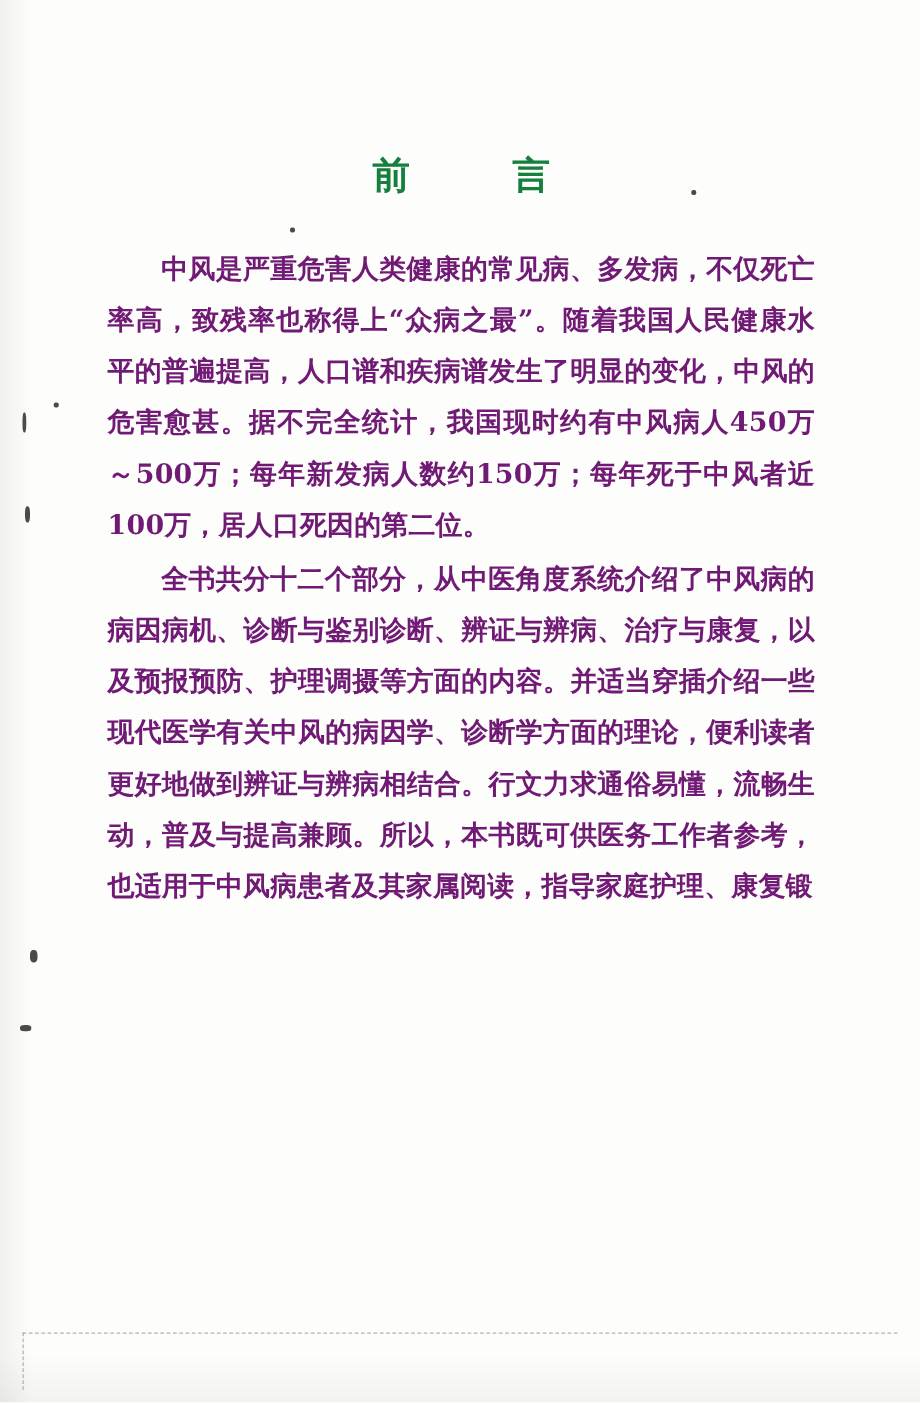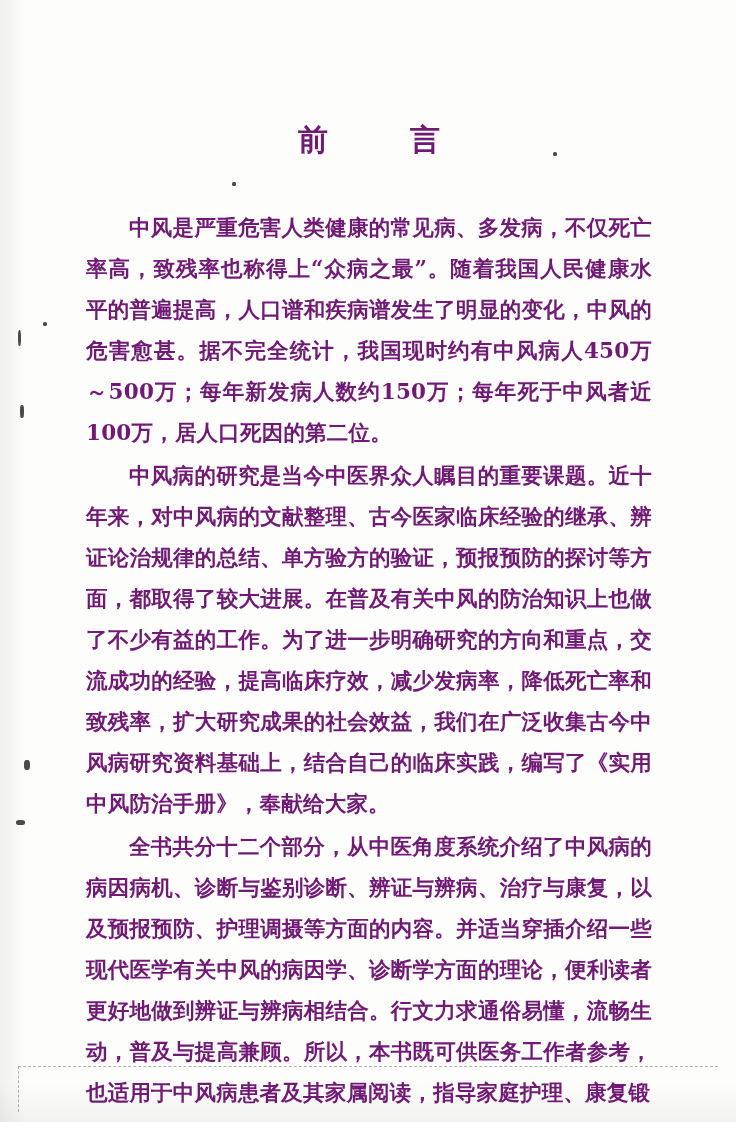--- a/index.html
+++ b/index.html
@@ -56,23 +56,23 @@
     top: 120px;
     width: 566px;
   }
 
   .doc-title {
     text-align: center;
     font-size: 30px;
     font-weight: bold;
     letter-spacing: 26px;
     text-indent: 26px;
-    margin: 0 0 46px 0;
+    margin: 0 0 34px 0;
     font-family: "DejaVu Serif", "Liberation Serif", serif;
-    color: #701a75;
+    color: #15803d;
   }
 
   .para {
     font-size: 21.5px;
     line-height: 41px;
     text-align: justify;
     text-justify: inter-ideograph;
     text-indent: 2em;
     margin: 0 0 2px 0;
     letter-spacing: 0.2px;
@@ -120,21 +120,20 @@
   <div class="speck" style="left:43px;  top:322px;  width:4px;  height:4px;"></div>
   <div class="speck" style="left:232px; top:182px;  width:4px;  height:4px;"></div>
   <div class="speck" style="left:553px; top:152px;  width:4px;  height:4px;"></div>
 
   <div class="content">
 
     <h1 class="doc-title">前　言</h1>
 
     <p class="para">中风是严重危害人类健康的常见病、多发病，不仅死亡率高，致残率也称得上“众病之最”。随着我国人民健康水平的普遍提高，人口谱和疾病谱发生了明显的变化，中风的危害愈甚。据不完全统计，我国现时约有中风病人450万～500万；每年新发病人数约150万；每年死于中风者近100万，居人口死因的第二位。</p>
 
-    <p class="para">中风病的研究是当今中医界众人瞩目的重要课题。近十年来，对中风病的文献整理、古今医家临床经验的继承、辨证论治规律的总结、单方验方的验证，预报预防的探讨等方面，都取得了较大进展。在普及有关中风的防治知识上也做了不少有益的工作。为了进一步明确研究的方向和重点，交流成功的经验，提高临床疗效，减少发病率，降低死亡率和致残率，扩大研究成果的社会效益，我们在广泛收集古今中风病研究资料基础上，结合自己的临床实践，编写了《实用中风防治手册》，奉献给大家。</p>
 
     <p class="para">全书共分十二个部分，从中医角度系统介绍了中风病的病因病机、诊断与鉴别诊断、辨证与辨病、治疗与康复，以及预报预防、护理调摄等方面的内容。并适当穿插介绍一些现代医学有关中风的病因学、诊断学方面的理论，便利读者更好地做到辨证与辨病相结合。行文力求通俗易懂，流畅生动，普及与提高兼顾。所以，本书既可供医务工作者参考，也适用于中风病患者及其家属阅读，指导家庭护理、康复锻</p>
 
   </div>
 
   <div class="crop-marks">
     <div class="crop-h"></div>
     <div class="crop-v"></div>
   </div>
 

